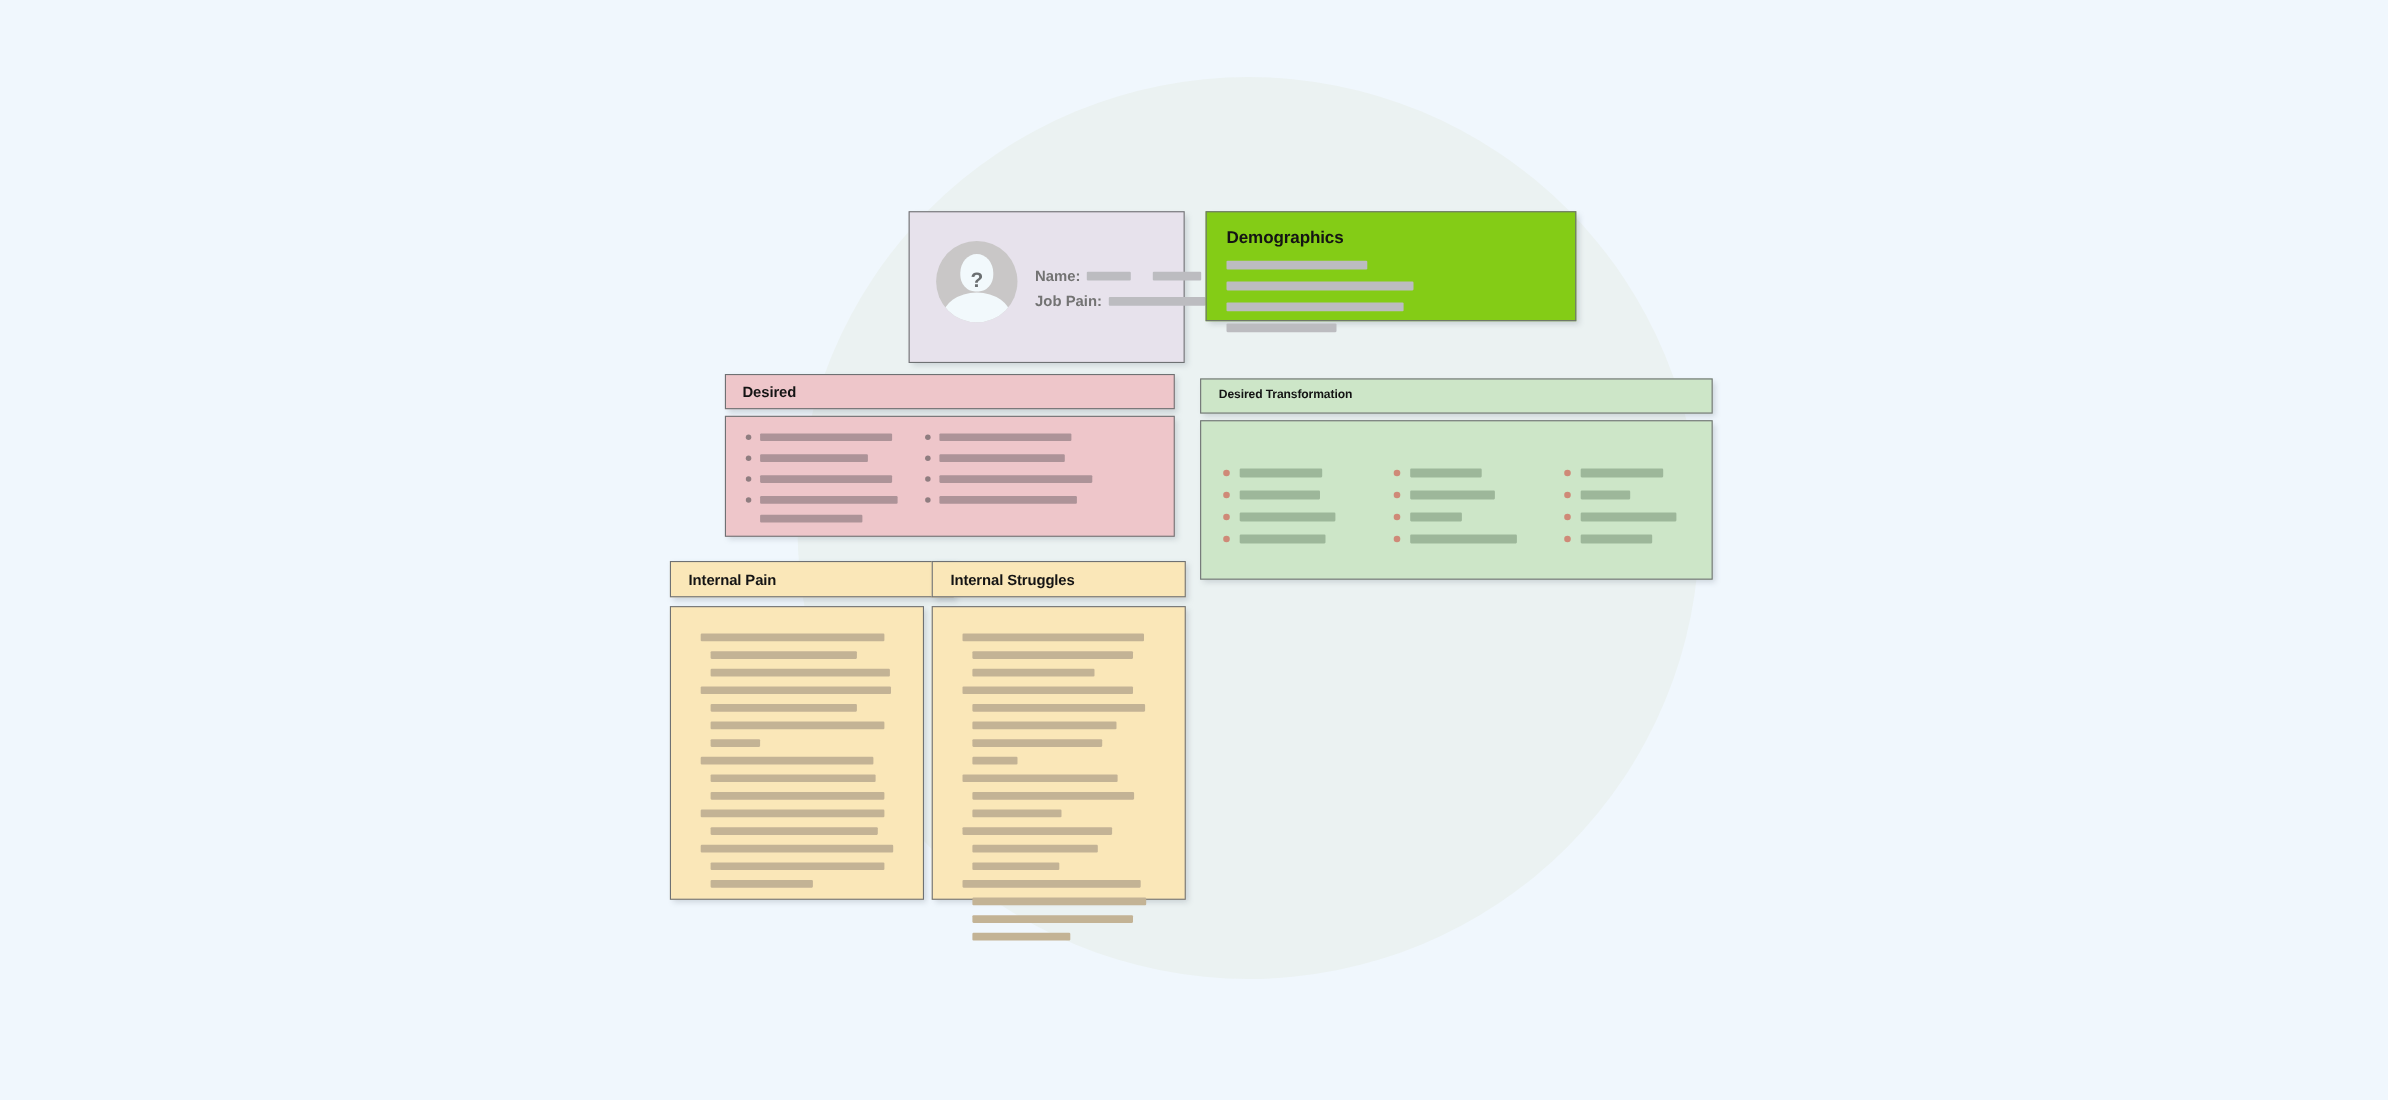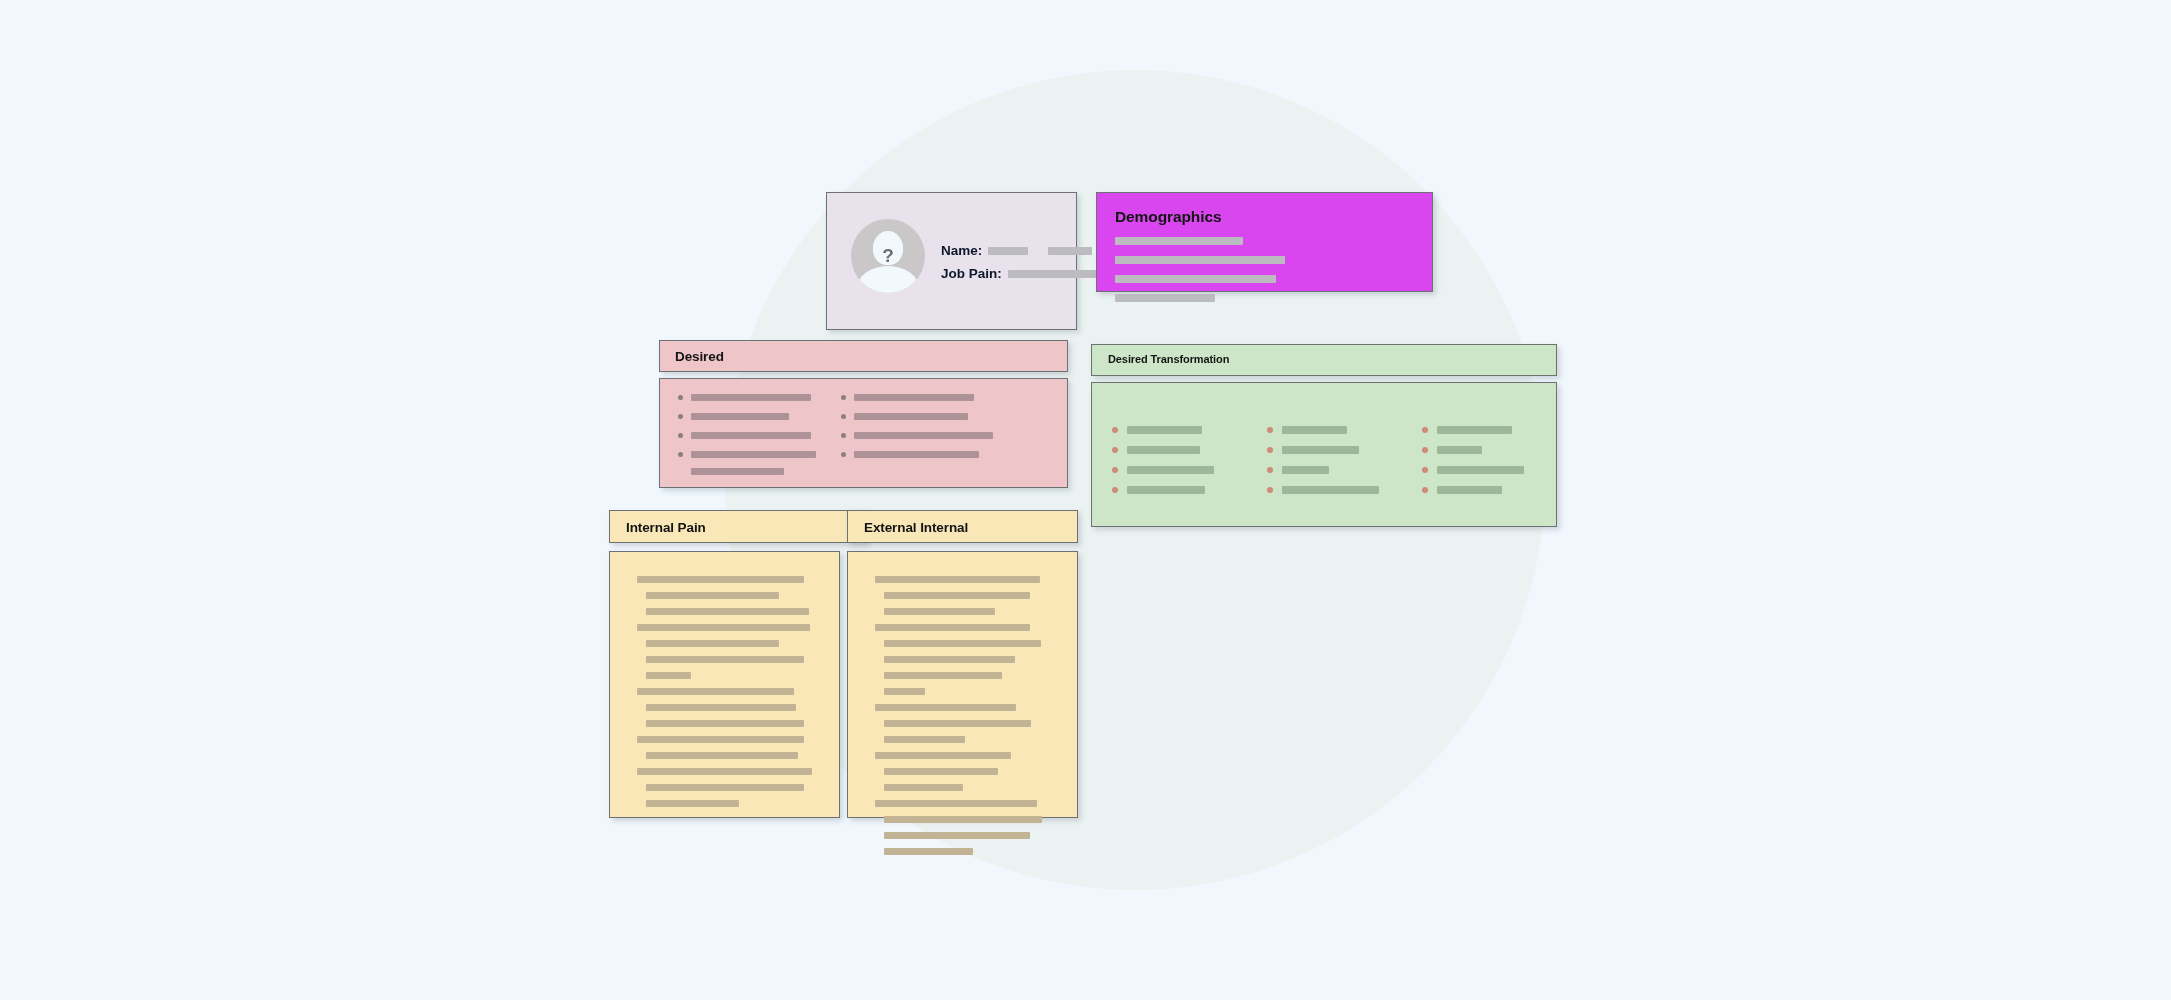--- a/index.html
+++ b/index.html
@@ -88,29 +88,29 @@
   }
   .field-row {
     position: absolute;
     display: flex;
     align-items: center;
     gap: 6px;
   }
   .field-label {
     font-size: 13.5px;
     font-weight: bold;
-    color: #0f172a;
+    color: #737373;
     white-space: nowrap;
   }
   .gbar { background: #bcbcc0; height: 8px; border-radius: 1px; }
 
   
   #demographics-card {
     left: 1096px; top: 192px; width: 337px; height: 100px;
-    background: #d946ef;
+    background: #84cc16;
   }
   #demographics-card .hdr-title { position: absolute; left: 18px; top: 15px; }
 
   
   #beliefs-header {
     left: 659px; top: 340px; width: 409px; height: 32px;
     background: #eec6ca;
   }
   #beliefs-header .hdr-title { position: absolute; left: 15px; top: 8px; font-size: 13.5px;}
   #beliefs-body {
@@ -259,21 +259,21 @@
       <span class="ybar" style="left: 36px; top: 152px; width: 150px;"></span>
       <span class="ybar" style="left: 36px; top: 168px; width: 158px;"></span>
       <span class="ybar" style="left: 27px; top: 184px; width: 167px;"></span>
       <span class="ybar" style="left: 36px; top: 200px; width: 152px;"></span>
       <span class="ybar" style="left: 27px; top: 216px; width: 175px;"></span>
       <span class="ybar" style="left: 36px; top: 232px; width: 158px;"></span>
       <span class="ybar" style="left: 36px; top: 248px; width: 93px;"></span>
     </div>
 
   <div class="card" id="external-header">
-    <div class="hdr-title">External Internal</div>
+    <div class="hdr-title">Internal Struggles</div>
   </div>
   <div class="card" id="external-body">
       <span class="ybar" style="left: 27px; top: 24px; width: 165px;"></span>
       <span class="ybar" style="left: 36px; top: 40px; width: 146px;"></span>
       <span class="ybar" style="left: 36px; top: 56px; width: 111px;"></span>
       <span class="ybar" style="left: 27px; top: 72px; width: 155px;"></span>
       <span class="ybar" style="left: 36px; top: 88px; width: 157px;"></span>
       <span class="ybar" style="left: 36px; top: 104px; width: 131px;"></span>
       <span class="ybar" style="left: 36px; top: 120px; width: 118px;"></span>
       <span class="ybar" style="left: 36px; top: 136px; width: 41px;"></span>

